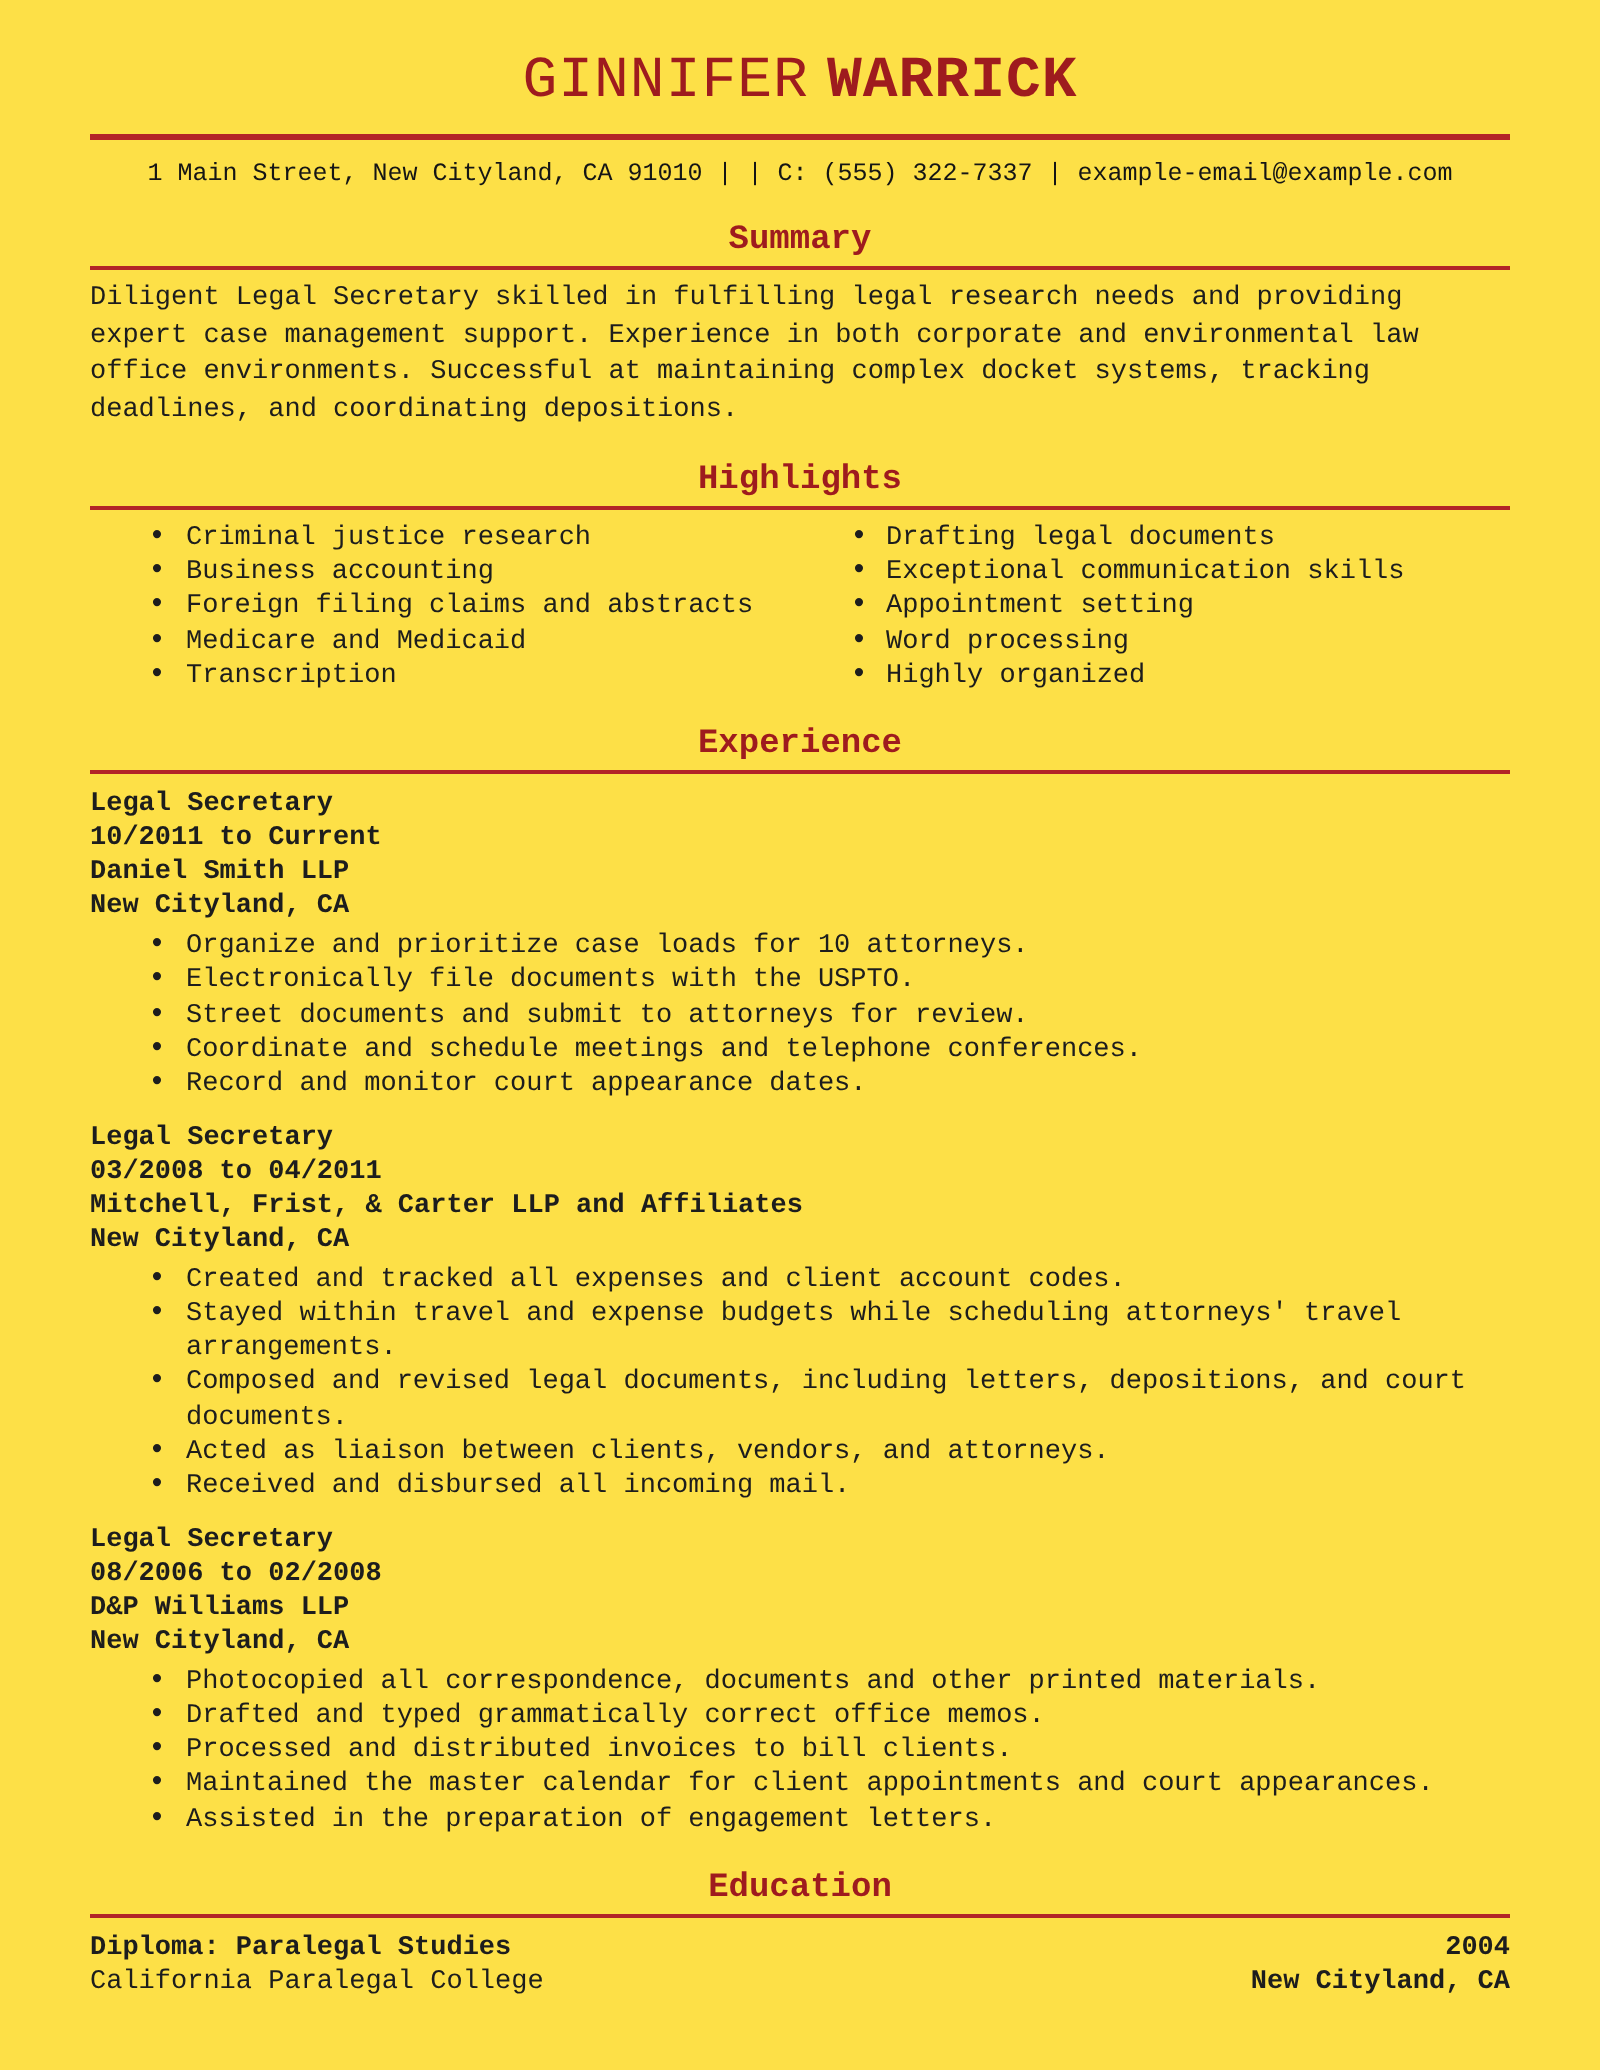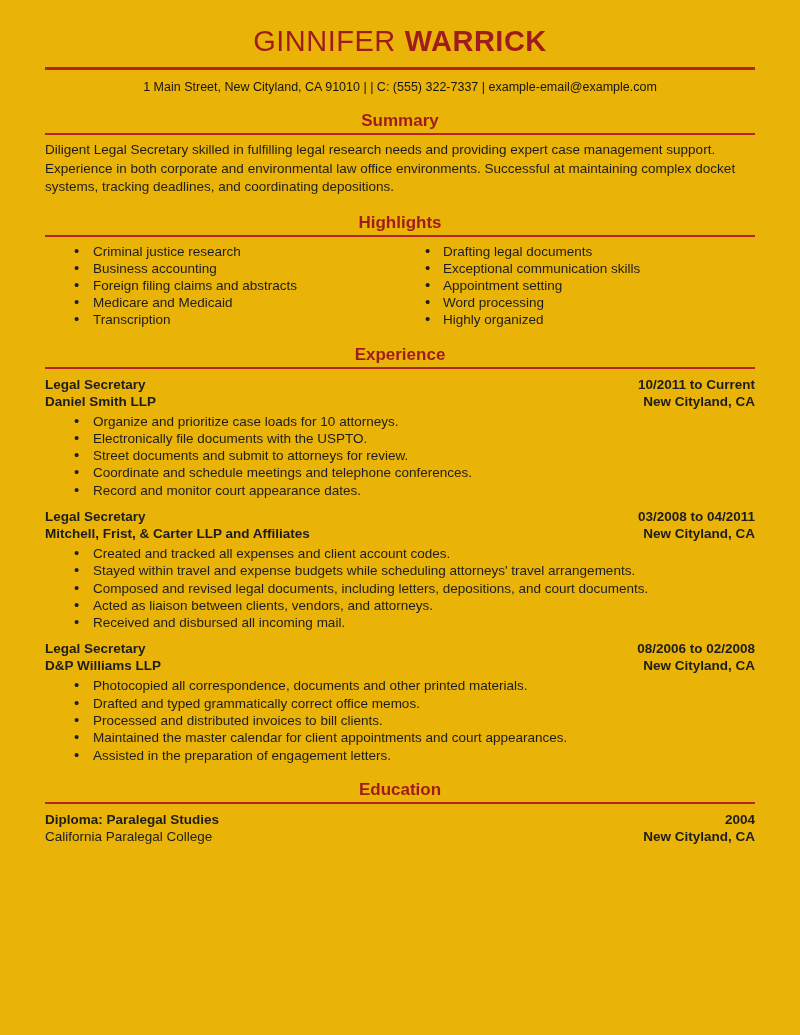--- a/index.html
+++ b/index.html
@@ -13,21 +13,22 @@
     width: 800px;
     height: 1035px;
     font-family: "Liberation Sans", "DejaVu Sans", sans-serif;
     color: var(--ink);
     overflow: hidden;
   }
   .page {
     width: 800px;
     height: 1035px;
     padding: 24px 45px 0 45px;
-    background: #eab308;
+    background: #fde047;
+    font-family: Liberation Mono, monospace;
   }
   
   .name {
     text-align: center;
     font-size: 29px;
     line-height: 34px;
     color: var(--accent);
     letter-spacing: 0.5px;
     white-space: nowrap;
   }
@@ -91,20 +92,21 @@
   .highlights-cols ul.right li::before { left: 25px; }
   
   .job { margin-top: 9px; }
   .job.first { margin-top: 7px; }
   .job-head {
     display: flex;
     justify-content: space-between;
     font-size: 13.5px;
     line-height: 17px;
     font-weight: 700;
+    flex-direction: column;
   }
   .job .bullets { margin-top: 3px; }
   .job .bullets li { line-height: 17.3px; }
   
   .edu { margin-top: 7px; }
   .edu-row {
     display: flex;
     justify-content: space-between;
     font-size: 13.5px;
     line-height: 17px;

